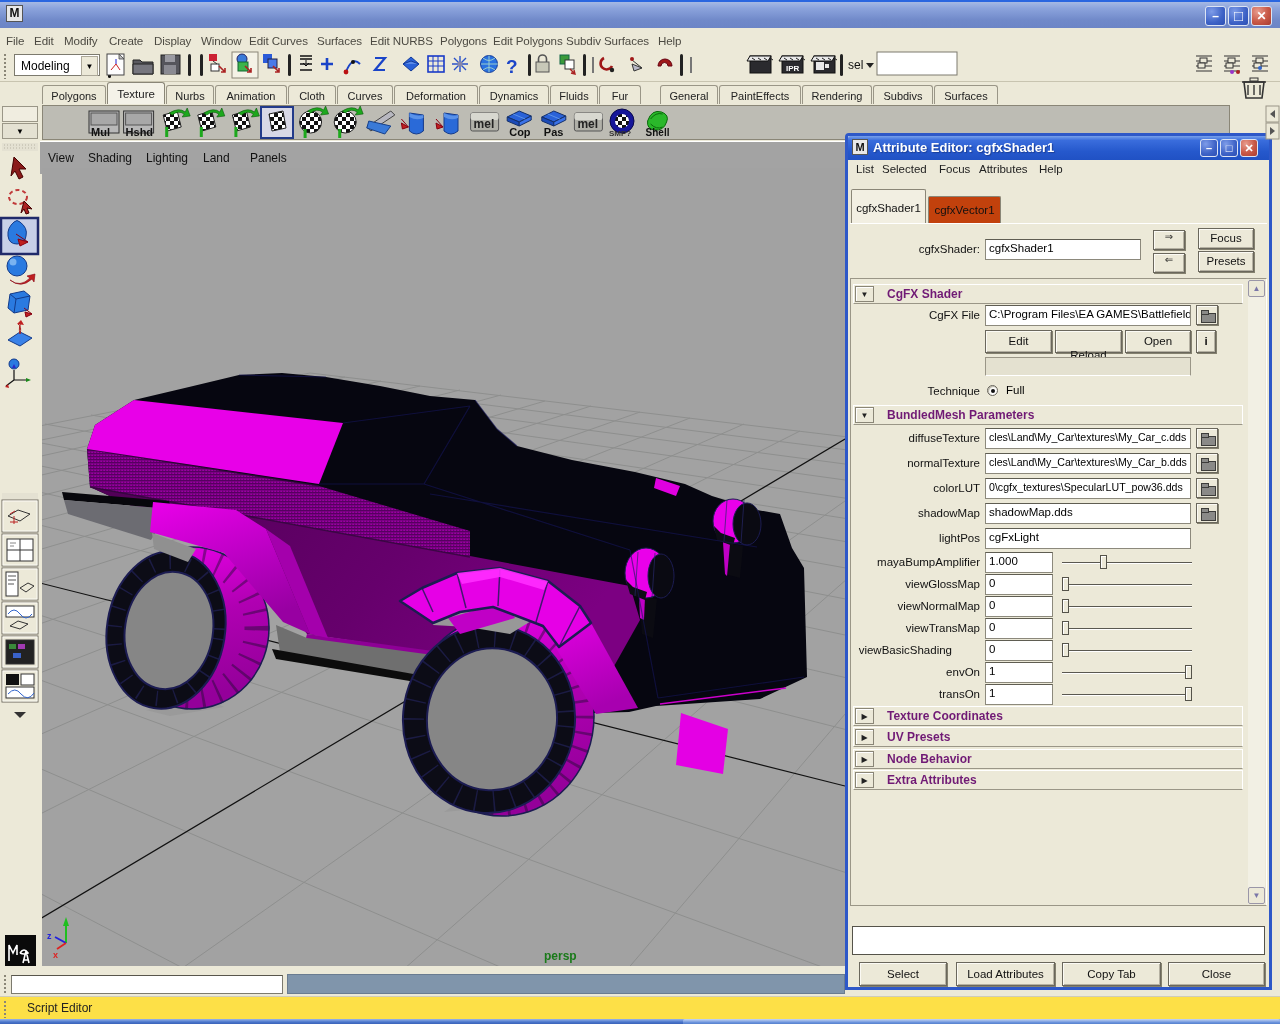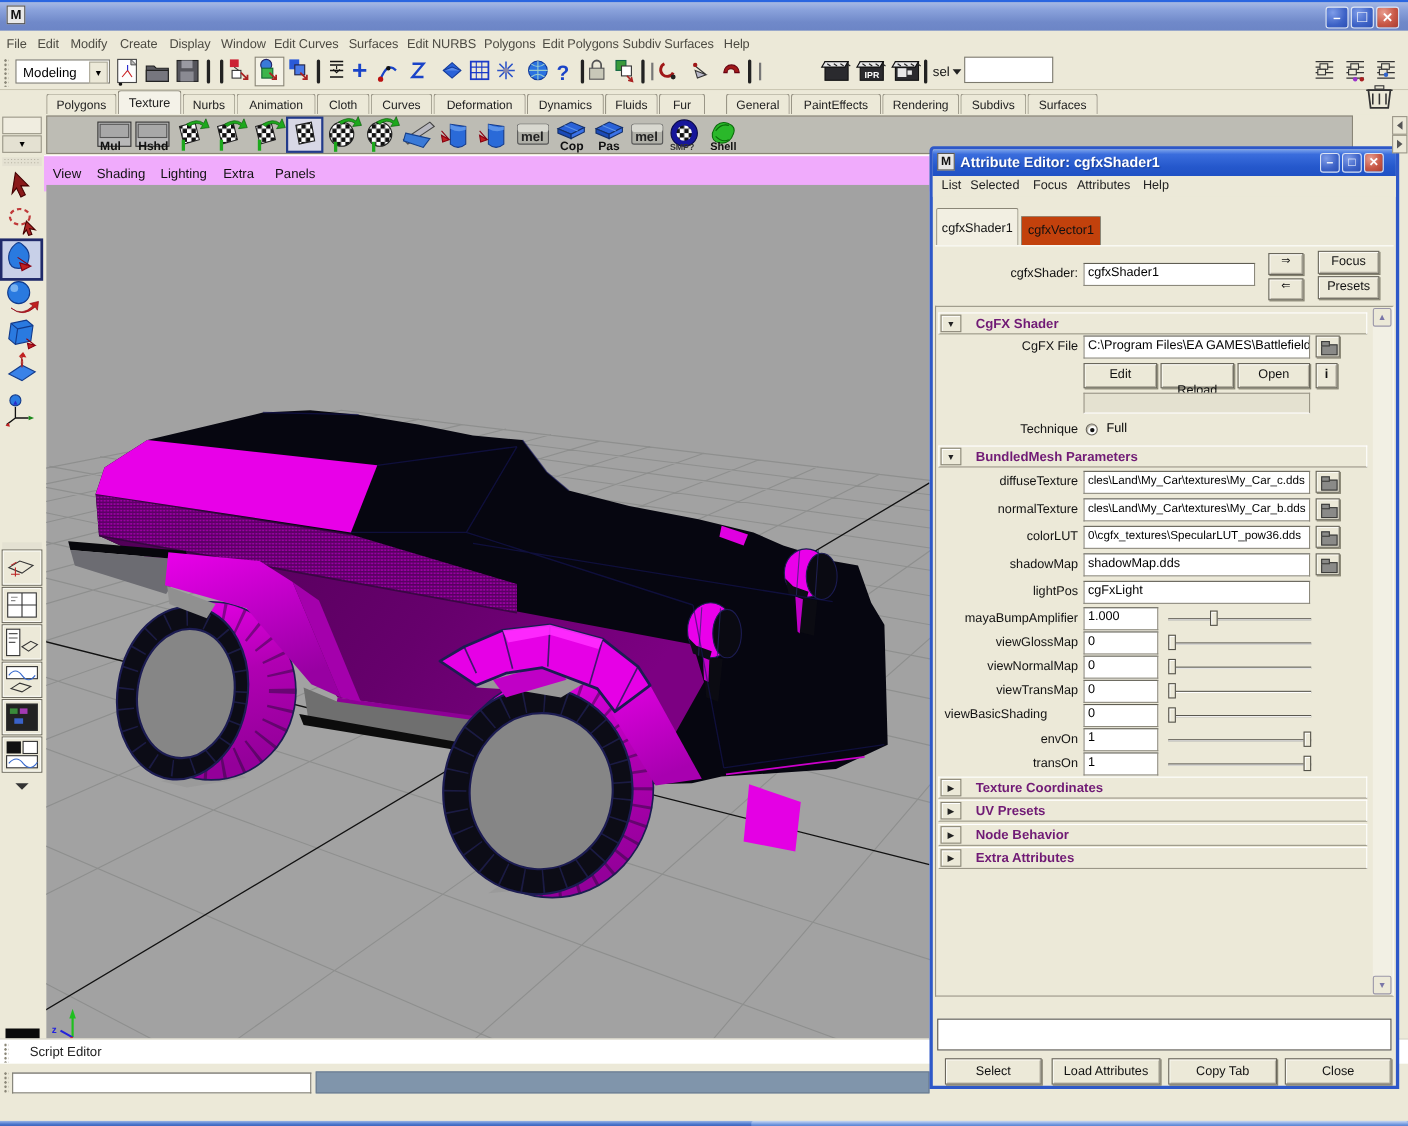--- a/index.html
+++ b/index.html
@@ -12,26 +12,26 @@
 .wred{background:radial-gradient(circle at 30% 25%,#e89c8e,#c85846 55%,#a83c30)}
 #menubar{left:0;top:28px;width:1280px;height:22px;background:#ece9d8;color:#4c4a42;font-size:11.6px;letter-spacing:-0.1px}
 #menubar span{position:absolute;top:6px}
 #toolbar{left:0;top:50px;width:1280px;height:32px;background:#ece9d8;border-bottom:1px solid #c8c4b0}
 #shelftabs{left:0;top:82px;width:1280px;height:22px;background:#ece9d8}
 .stab{position:absolute;top:3px;height:19px;background:#ece9d8;border:1px solid #9a9687;border-bottom:none;border-radius:3px 3px 0 0;font-size:11px;color:#222;text-align:center;padding-top:4px}
 .stabact{top:0;height:22px;background:#f4f2e8;border:1px solid #8a8677;border-bottom:none;font-size:11.5px;z-index:3;padding-top:5px}
 #shelfrow{left:0;top:104px;width:1280px;height:37px;background:#ece9d8}
 #shelfinner{position:absolute;left:42px;top:1px;width:1188px;height:35px;background:#bdbcb4;border:1px solid #8a8677}
 #leftcol{left:0;top:141px;width:40px;height:825px;background:#ece9d8}
-#vpmenu{left:40px;top:141px;width:805px;height:33px;background:#f0abfc;border-top:1px solid #fff}
+#vpmenu{left:40px;top:141px;width:805px;height:33px;background:#a3a3a3;border-top:1px solid #fff}
 #vpmenu span{position:absolute;top:9px;font-size:12px;color:#111}
 #cmdline{left:0;top:966px;width:1280px;height:30px;background:#ece9d8}
 #cmdfield{position:absolute;left:11px;top:9px;width:272px;height:19px;background:#fff;border:1px solid #7c7a6e;border-top:1px solid #58564c}
 #cmdout{position:absolute;left:287px;top:8px;width:558px;height:20px;background:#8095ab;border:1px solid #6a7c90}
-#helpline{left:0;top:944px;width:1280px;height:23px;background:#ffffff;border-top:1px solid #cfccba}
+#helpline{left:0;top:996px;width:1280px;height:23px;background:#fde047;border-top:1px solid #cfccba}
 #helpline span{position:absolute;left:27px;top:4px;font-size:12px;color:#222}
 #taskbar{left:0;top:1019px;width:1280px;height:5px;background:linear-gradient(#9ab6e8,#4a76cc 60%,#3a62b8)}
 .hgrip{position:absolute;width:5px;background-image:radial-gradient(#8a8677 1px,transparent 1.2px);background-size:4px 4px}
 .sep{position:absolute;top:4px;width:3px;height:24px;background:#111;border-radius:2px}
 
 #ae{left:845px;top:133px;width:427px;height:857px;background:#ece9d8;border:3px solid #2e58c8;border-radius:4px 4px 0 0}
 #aetitle{position:absolute;left:0;top:0;width:421px;height:24px;background:linear-gradient(#78a0ea 0%,#3a6ddd 18%,#2558cc 65%,#2051c4 100%);border-radius:2px 2px 0 0}
 #aetitle .ttxt{position:absolute;left:25px;top:4px;color:#fff;font-size:13px;font-weight:bold;text-shadow:1px 1px 1px #1c3f96;white-space:nowrap}
 #aemenu{position:absolute;left:0;top:24px;width:421px;height:19px;background:#ece9d8;font-size:11.5px;color:#222}
 #aemenu span{position:absolute;top:3px}
@@ -303,21 +303,21 @@
     <rect x="6" y="546" width="28" height="11" fill="#fff" stroke="#333"></rect>
     <path d="M8 553 q7 -8 13 0 q7 8 13 -1" stroke="#36c" fill="none"></path>
     <path d="M14 571 l12 0 l-6 6 Z" fill="#333"></path>
     <rect x="5" y="794" width="31" height="32" fill="#0a0a0a"></rect>
     <path d="M9 820 l0 -16 l4 8 l4 -8 l0 10 M20 812 q4 -6 8 0 q-4 2 -8 0 M23 822 l3 -12 l3 12 M24 819 h4" stroke="#fff" stroke-width="1.6" fill="none"></path>
   </svg>
 <div class="abs" id="vpmenu">
  <span style="left:8px">View</span>
     <span style="left:48px">Shading</span>
     <span style="left:106px">Lighting</span>
-    <span style="left:163px">Extra</span>
+    <span style="left:163px">Land</span>
     <span style="left:210px">Panels</span>
 </div>
 <svg class="abs" id="vpsvg" style="left:42px;top:168px" width="803" height="798" viewBox="42 168 803 798">
     <defs>
 <linearGradient id="tread" x1="0" y1="0" x2="0.2" y2="1">
         <stop offset="0" stop-color="#ec00ec"></stop>
         <stop offset="0.5" stop-color="#b000b2"></stop>
         <stop offset="1" stop-color="#94009a"></stop>
       </linearGradient>
 <linearGradient id="purp" x1="0" y1="0" x2="1" y2="0.3">

